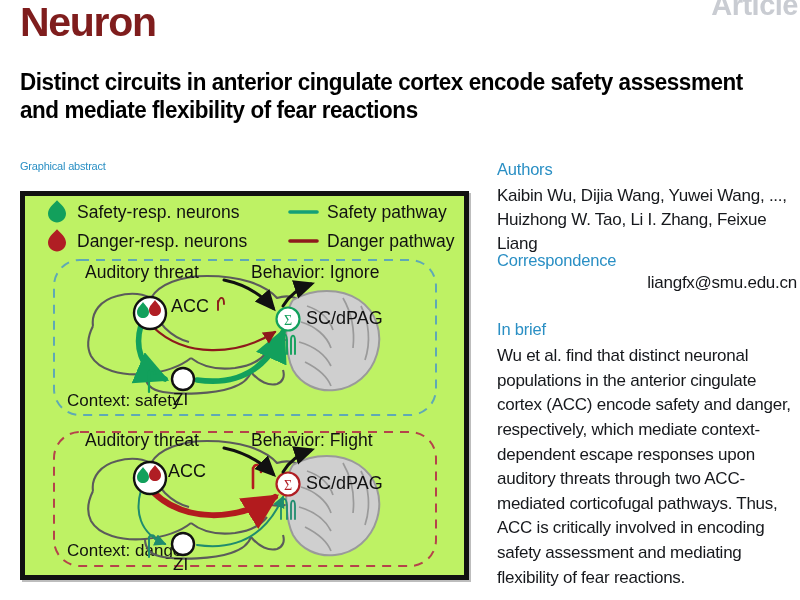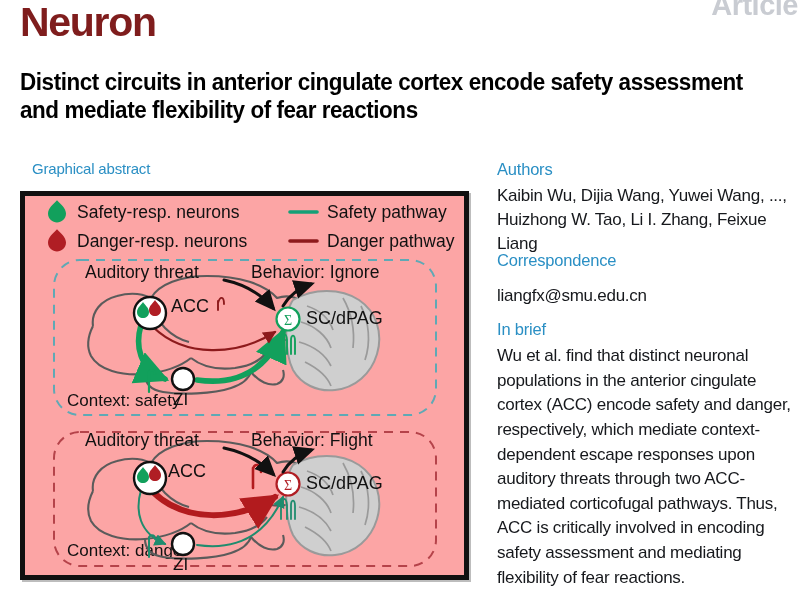--- a/index.html
+++ b/index.html
@@ -49,32 +49,31 @@
     letter-spacing: -0.45px;
     transform: scaleX(0.955);
     transform-origin: left top;
     color: #000;
   }
 
   
   #graphical-abstract-heading {
     position: absolute;
     left: 20px; top: 160px;
-    font-size: 15px;
+    font-size: 11px;
     color: #2a8fc4;
     letter-spacing: -0.2px;
-    margin-left: 12px;
   }
 
   #figure-frame {
     position: absolute;
     left: 20px; top: 191px;
     width: 449px; height: 389px;
     border: 5px solid #111;
-    background: #fca5a5;
+    background: #bef264;
     box-sizing: border-box;
     box-shadow: 2px 2px 0 #bdbdbd;
   }
   #figure-canvas {
     position: absolute;
     left: 0; top: 0;
     width: 439px; height: 379px;
   }
 
   
@@ -90,21 +89,21 @@
     left: 497px;
     width: 300px;
     font-size: 17px;
     line-height: 1.42;
     color: #16181c;
     letter-spacing: -0.25px;
   }
   #authors-heading { top: 160px; }
   #authors-list { top: 184px; }
   #correspondence-heading { top: 239px; margin-top: 12px; }
-  #correspondence-email { top: 284px; }
+  #correspondence-email { top: 271px; text-align: right; }
   #in-brief-heading { top: 320px; }
   #in-brief-text { top: 344px; line-height: 1.45; }
 </style>
 </head>
 <body>
 
 <div id="journal-logo">Neuron</div>
 
 <div id="article-kicker">Article</div>
 

